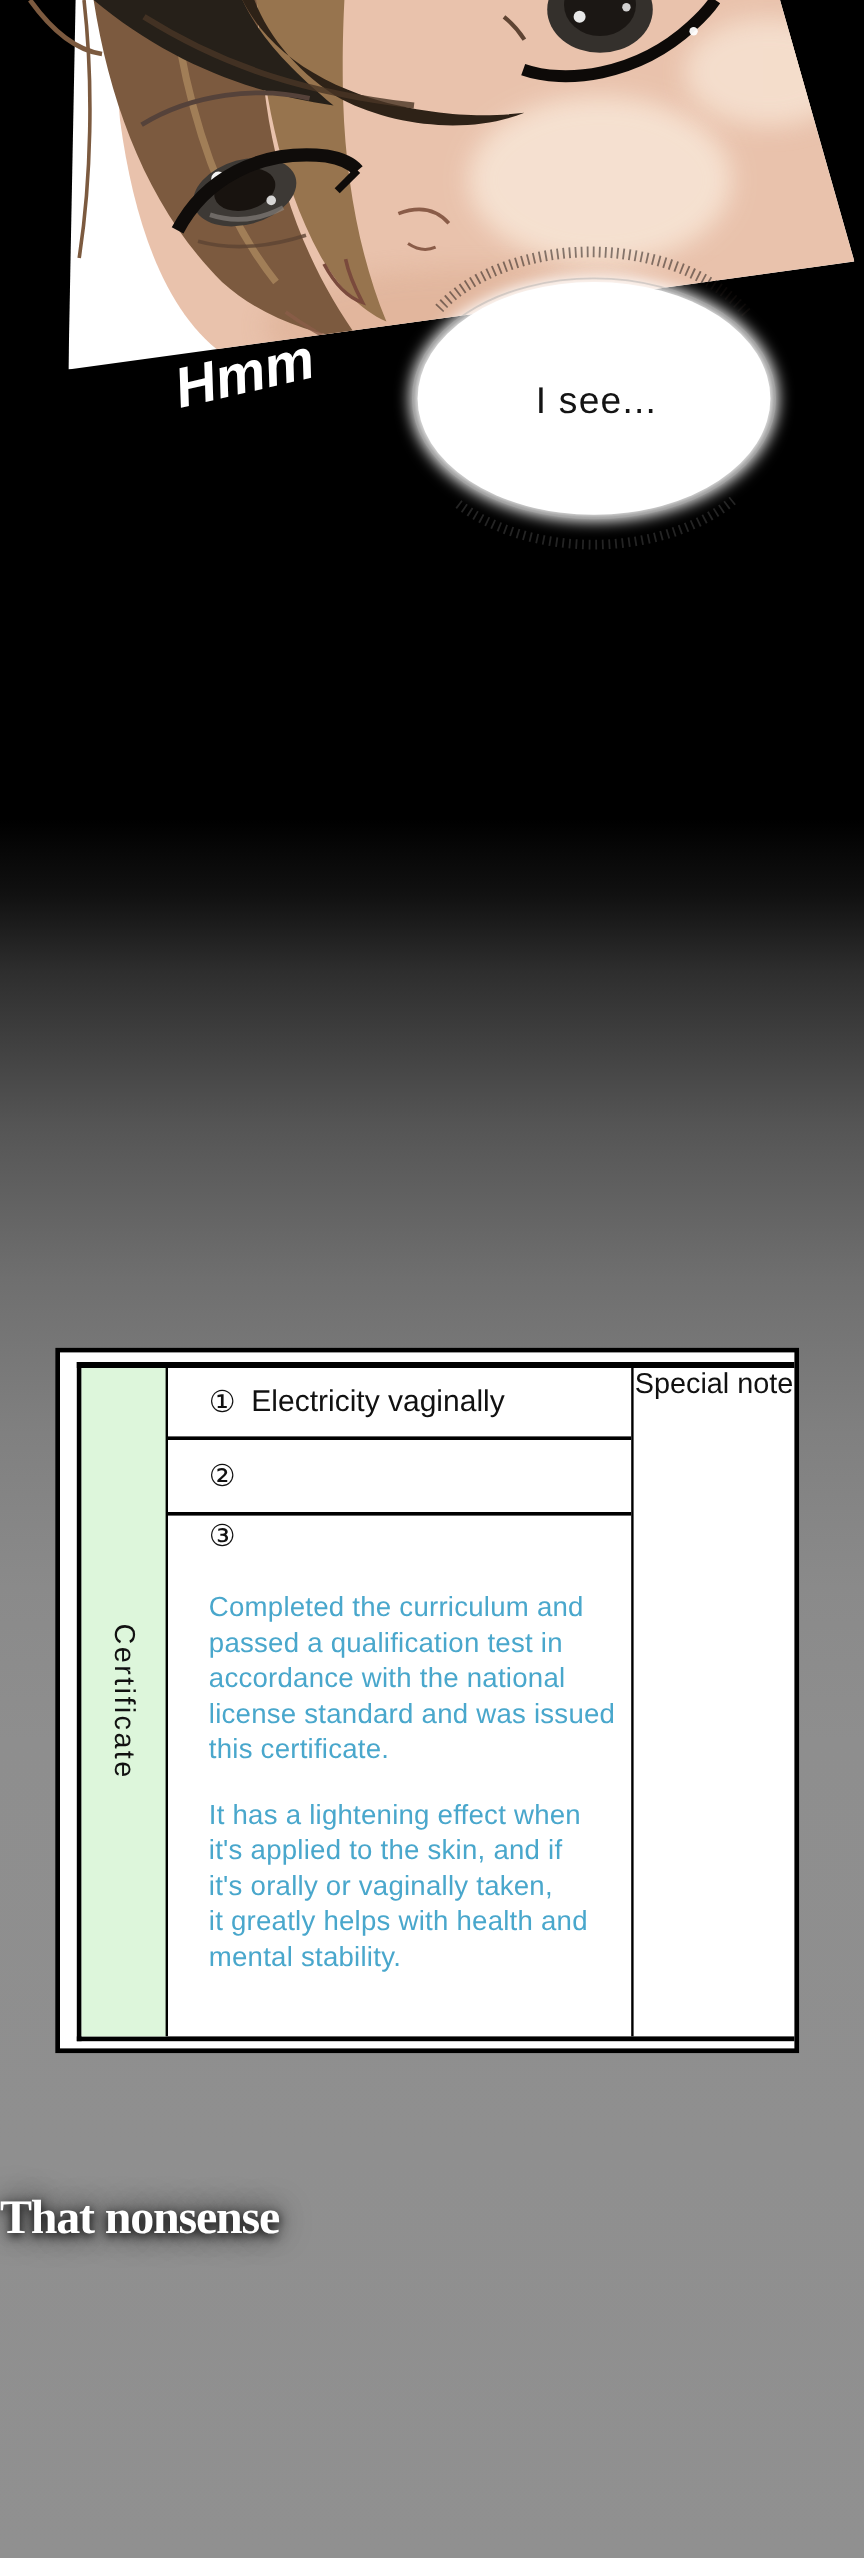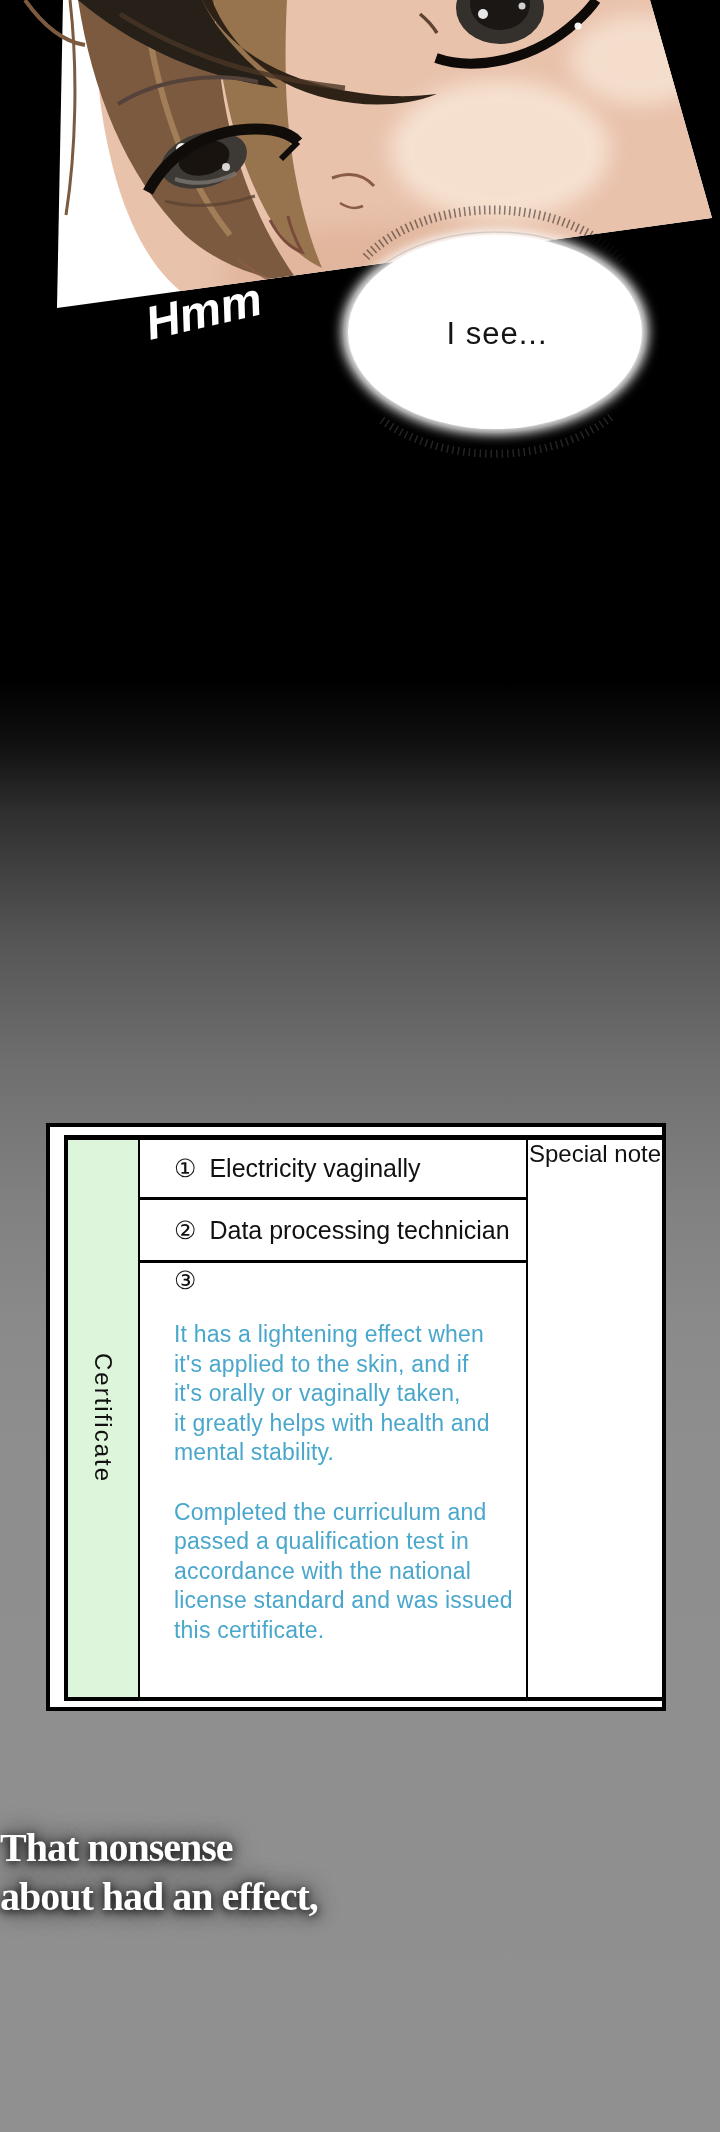--- a/index.html
+++ b/index.html
@@ -145,44 +145,42 @@
         <span class="vtext">Certificate</span>
       </div>
 
       <div class="col-mid">
         <div class="crow">
           <span class="circled">①</span>
           <span>Electricity vaginally</span>
         </div>
         <div class="crow r2">
           <span class="circled">②</span>
-          <span>Data processing technician</span>
         </div>
         <div class="crow3">
           <div class="crow3-head">
             <span class="circled">③</span>
           </div>
+          <p class="note second">Completed the curriculum and
+passed a qualification test in
+accordance with the national
+license standard and was issued
+this certificate.</p>
           <p class="note">It has a lightening effect when
 it's applied to the skin, and if
 it's orally or vaginally taken,
 it greatly helps with health and
 mental stability.</p>
-          <p class="note second">Completed the curriculum and
-passed a qualification test in
-accordance with the national
-license standard and was issued
-this certificate.</p>
         </div>
       </div>
 
       <div class="col-note">
         <span>Special note</span>
       </div>
 
     </div>
   </div>
 
   <div class="caption">
     <div>That nonsense</div>
-    <div>about had an effect,</div>
   </div>
 
 </div>
 
 </body></html>

